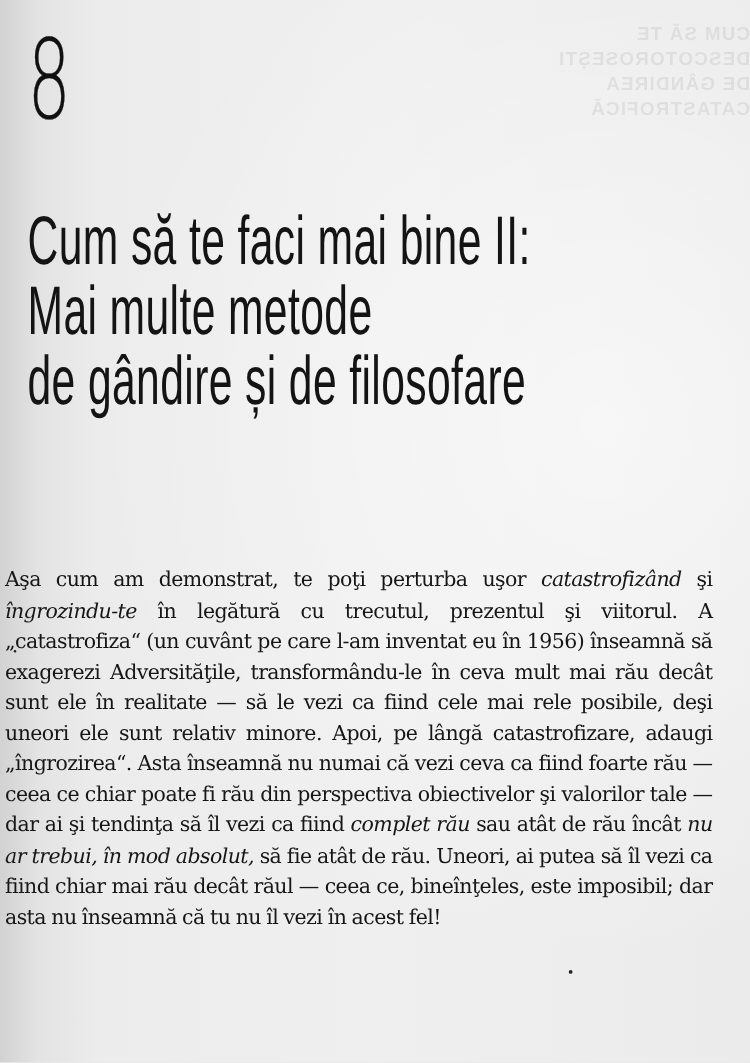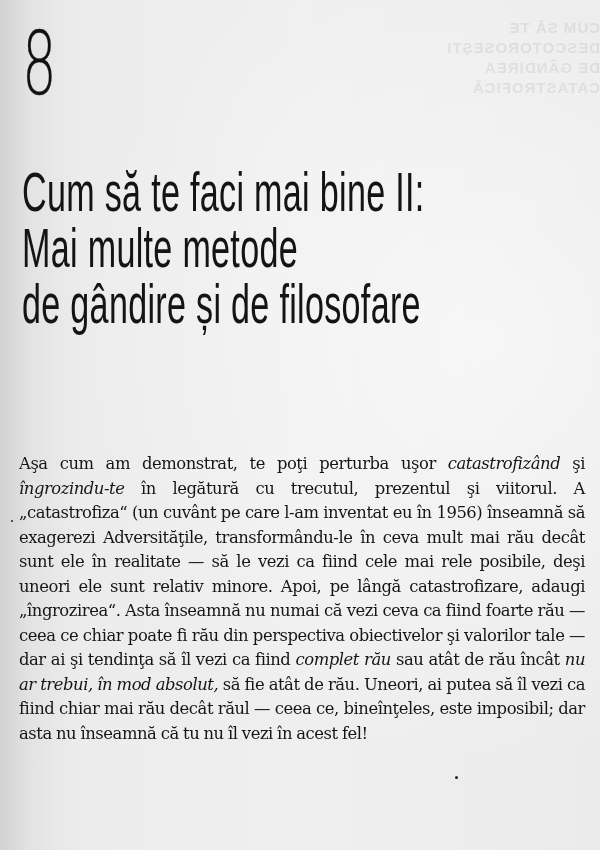--- a/index.html
+++ b/index.html
@@ -54,21 +54,21 @@
       font-size: 55px;
       line-height: 56px;
       color: #141414;
       transform: scaleX(0.62);
       transform-origin: left top;
       letter-spacing: 0.5px;
     }
     .chapter-title span { display: block; white-space: nowrap; }
     .body-text {
       position: absolute;
-      left: 19px;
+      left: 4px;
       top: 452px;
       width: 566px;
       margin: 0;
       font-family: "DejaVu Serif", serif;
       font-size: 16.4px;
       line-height: 24.5px;
       color: #161616;
       text-align: justify;
       letter-spacing: -0.45px;
       word-spacing: -0.5px;

